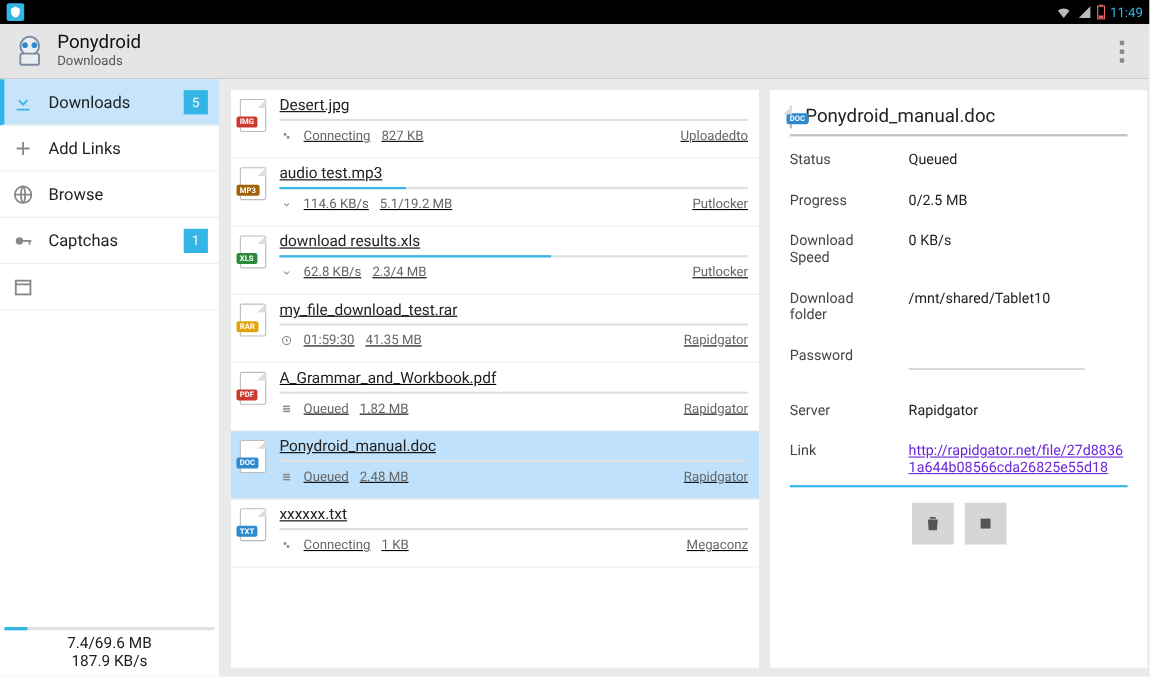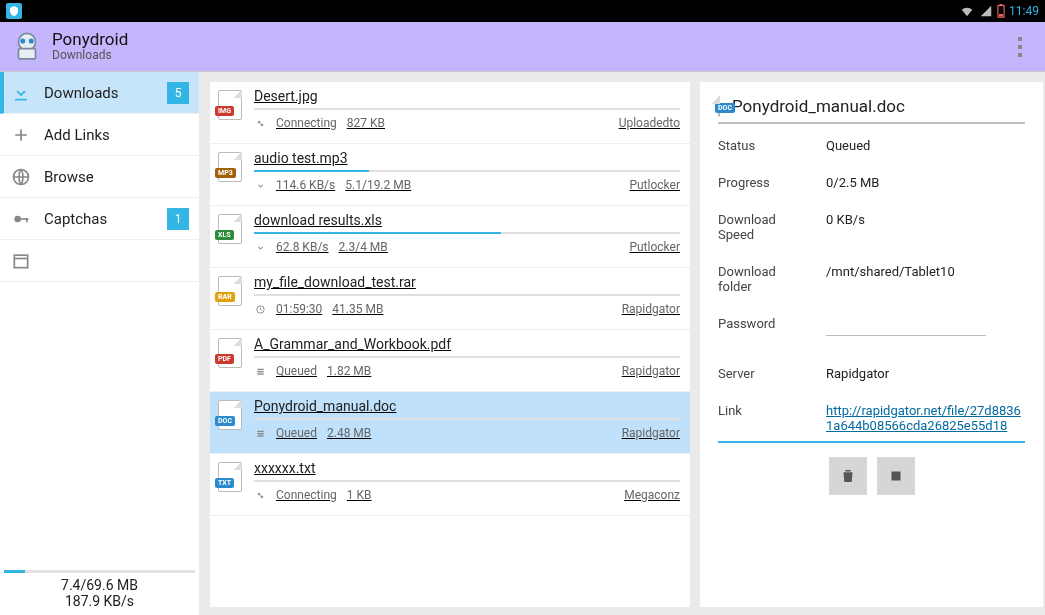--- a/index.html
+++ b/index.html
@@ -7,21 +7,21 @@
 
 
 .status-bar { height: 22px; background:#000; color:#fff; display:flex; align-items:center; padding:0 6px; font-size:12px; }
 .status-bar .sb-left { display:flex; gap:6px; }
 .status-bar .sb-spacer { flex:1; }
 .status-bar .sb-clock { color:#33b5e5; margin-left:4px; }
 .sb-app-icon { width:16px; height:16px; background:#33b5e5; border-radius:2px; display:inline-flex; align-items:center; justify-content:center; }
 .sb-app-icon svg { width:12px; height:12px; }
 
 
-.action-bar { height:50px; background:#c4b5fd; display:flex; align-items:center; padding:0 10px; border-bottom:1px solid #c9c9c9; }
+.action-bar { height:50px; background:#e5e5e5; display:flex; align-items:center; padding:0 10px; border-bottom:1px solid #c9c9c9; }
 .ab-icon { width:34px; height:34px; margin-right:8px; display:flex; align-items:center; justify-content:center; }
 .ab-titles { display:flex; flex-direction:column; line-height:1.15; }
 .ab-title { font-size:17px; color:#111; }
 .ab-sub   { font-size:12px; color:#555; }
 .ab-spacer{ flex:1; }
 .ab-overflow { width:30px; height:40px; display:flex; flex-direction:column; align-items:center; justify-content:center; gap:4px; cursor:pointer; }
 .ab-overflow span { width:4px; height:4px; background:#888; border-radius:0; }
 
 
 .layout { display:flex; height:calc(615px - 22px - 50px); }
@@ -58,21 +58,21 @@
 .row .subline { display:flex; align-items:center; font-size:12px; color:#666; gap:10px; }
 .row .subline .host { margin-left:auto; color:#666; }
 .sub-icon { width:12px; height:12px; color:#888; display:inline-flex; align-items:center; justify-content:center; }
 
 
 .detail-header { display:flex; align-items:center; gap:12px; margin-bottom:6px; }
 .detail-header .dname { font-size:17px; color:#222; }
 .detail-sep { height:2px; background:#bfbfbf; margin-bottom:14px; }
 .detail-grid { display:grid; grid-template-columns:86px 1fr; row-gap:8px; font-size:13px; color:#222;gap:22px; }
 .detail-grid .k { color:#444; }
-.detail-link { color:#0369a1; text-decoration:underline; cursor:pointer; word-break:break-all; }
+.detail-link { color:#6d28d9; text-decoration:underline; cursor:pointer; word-break:break-all; }
 .input-underline { border:none; border-bottom:1px solid #bbb; width:160px; font-size:13px; padding:2px 0; outline:none; background:transparent; }
 .detail-divider { height:2px; background:#33b5e5; margin-top:8px; margin-bottom:14px; }
 .detail-actions { display:flex; gap:10px; justify-content:center; }
 .btn-square { width:38px; height:38px; background:#d6d6d6; display:inline-flex; align-items:center; justify-content:center; cursor:pointer; color:#555; }
 .btn-square svg { width:18px; height:18px; }
 
 
 svg { display:block; }
 
 

